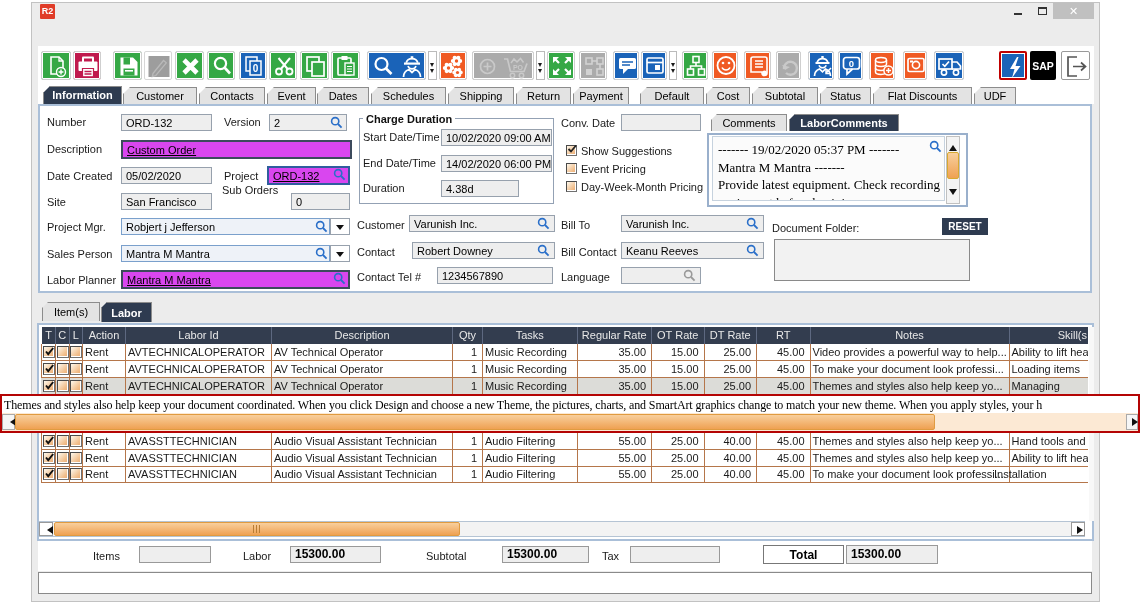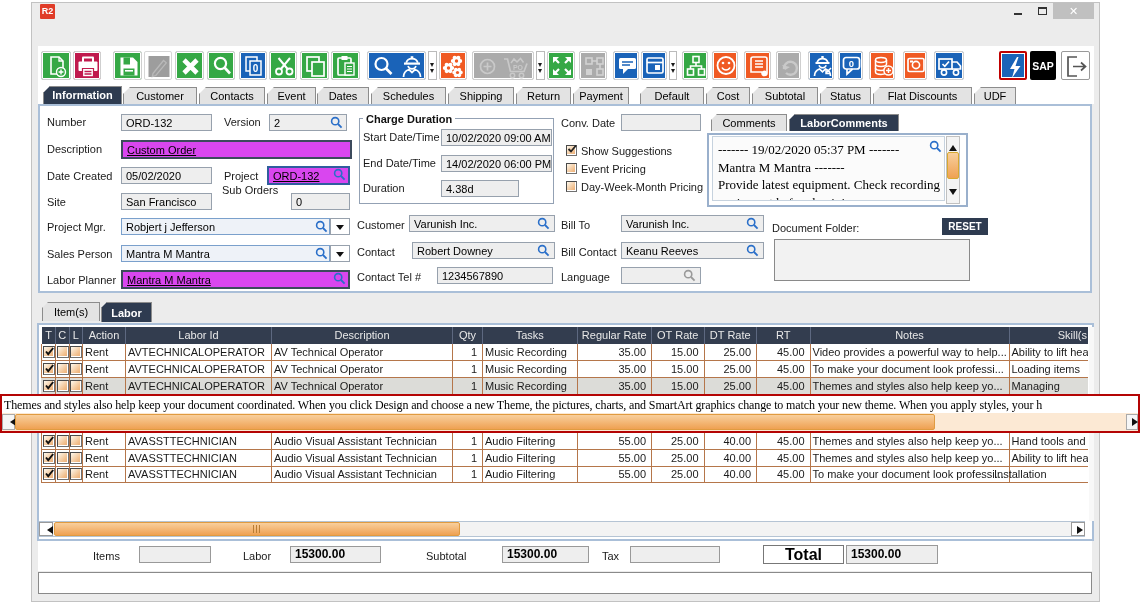--- a/index.html
+++ b/index.html
@@ -648,21 +648,21 @@
   <div class="abs" style="left:38px;top:541px;width:1054px;height:30px;background:#fff;"></div>
   <div id="totals">
     <div class="lbl" style="left:93px;top:550px;">Items</div>
     <div class="tot" style="left:139px;top:546px;width:72px;"></div>
     <div class="lbl" style="left:243px;top:550px;">Labor</div>
     <div class="tot" style="left:290px;top:546px;width:91px;">15300.00</div>
     <div class="lbl" style="left:426px;top:550px;">Subtotal</div>
     <div class="tot" style="left:502px;top:546px;width:87px;">15300.00</div>
     <div class="lbl" style="left:602px;top:550px;">Tax</div>
     <div class="tot" style="left:630px;top:546px;width:90px;"></div>
-    <div class="abs" style="left:763px;top:545px;width:81px;height:19px;background:#fff;border:1px solid #777;font-size:16px;font-weight:bold;text-align:center;line-height:18px;">Total</div>
+    <div class="abs" style="left:763px;top:545px;width:81px;height:19px;background:#fff;border:1px solid #777;font-size:12px;font-weight:bold;text-align:center;line-height:18px;">Total</div>
     <div class="tot" style="left:846px;top:545px;width:92px;height:19px;line-height:17px;">15300.00</div>
   </div>
 
   <div id="overlay">
     <div class="txt">Themes and styles also help keep your document coordinated. When you click Design and choose a new Theme, the pictures, charts, and SmartArt graphics change to match your new theme. When you apply styles, your h</div>
   </div>
   <div id="overlaysb">
     <div class="abs" style="left:2px;top:413px;width:1136px;height:18px;background:#fce9d4;"></div>
     <div class="sb-btn arrow-l" style="left:2px;top:414px;width:13px;height:16px;background:#f6f6f6;border:1px solid #aaa;"></div>
     <div class="othumb" style="left:15px;top:414px;width:920px;height:16px;"></div>

